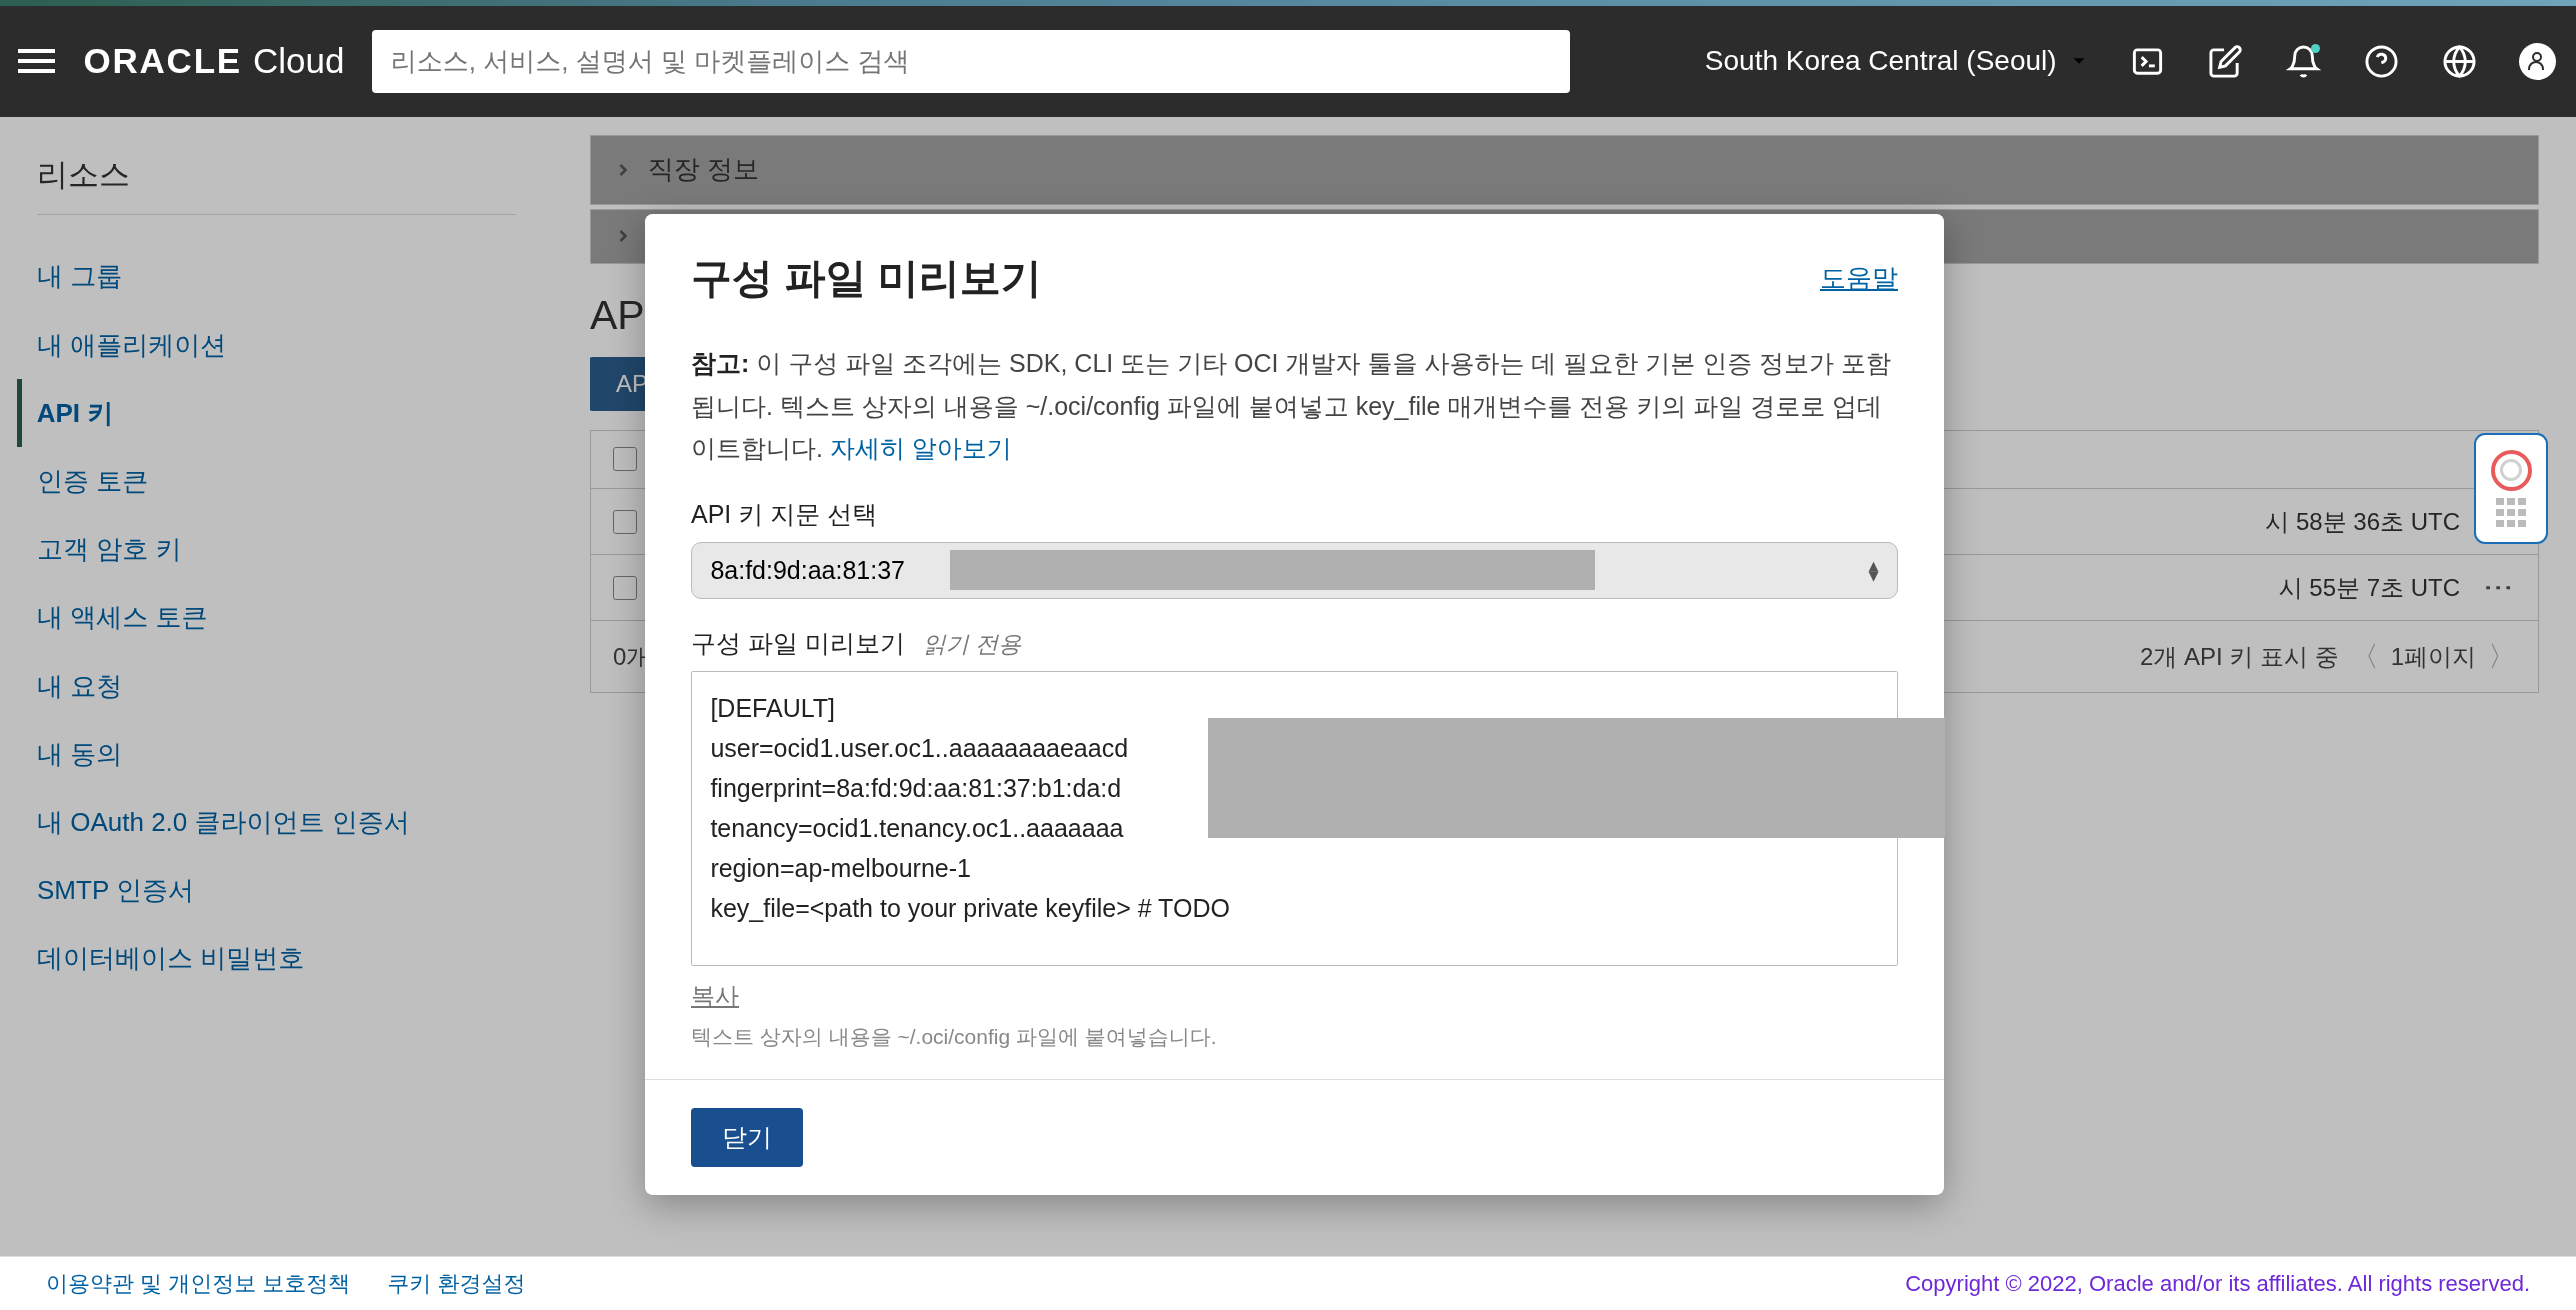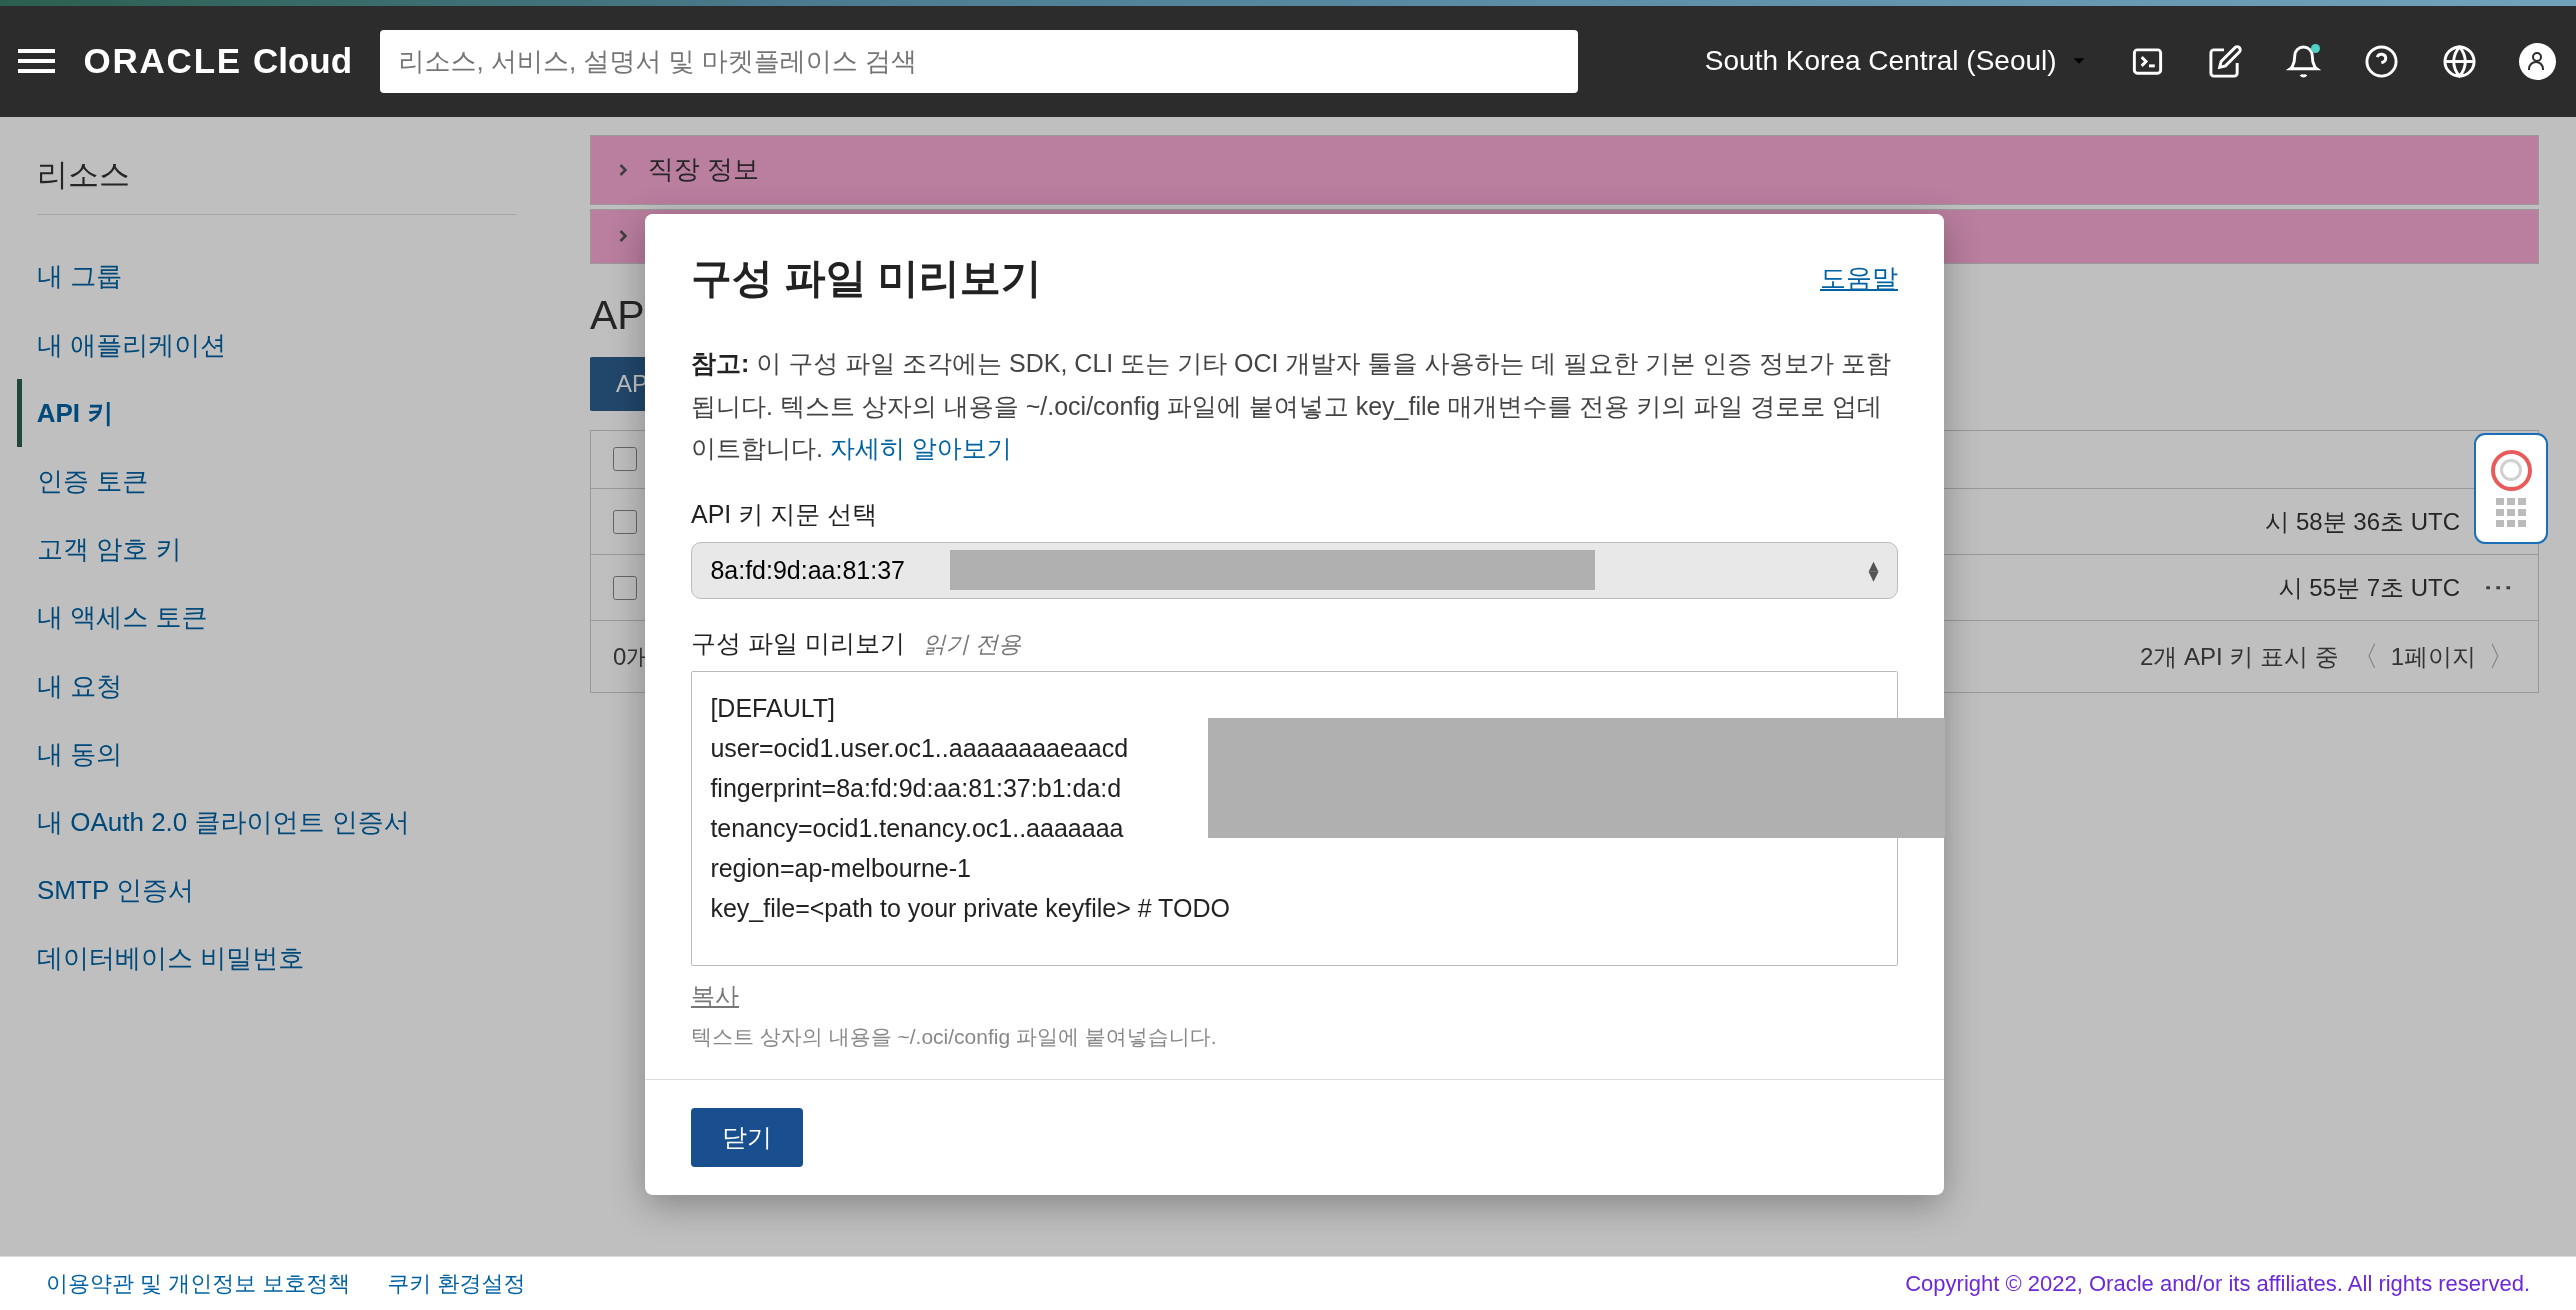--- a/index.html
+++ b/index.html
@@ -20,21 +20,21 @@
   height: 111px;
   display: flex;
   align-items: center;
   padding: 0 18.4px;
   gap: 28px;
 }
 .hamburger { cursor: pointer; }
 .hamburger-line { width: 37px; height: 3.7px; background: #fff; margin: 6.4px 0; }
 .logo { color: #fff; font-size: 35px; display: flex; align-items: center; gap: 11px; }
 .logo-oracle { font-weight: 700; letter-spacing: 1.8px; }
-.logo-cloud { font-weight: 700; }
+.logo-cloud { font-weight: 400; }
 .search-box {
   flex: 1;
   max-width: 1198px;
   height: 63px;
   background: #fff;
   border-radius: 4px;
   padding: 0 18.4px;
   display: flex;
   align-items: center;
 }
@@ -63,21 +63,21 @@
 
 .sidebar { width: 553px; padding: 37px 37px; }
 .sidebar h2 { font-size: 31px; font-weight: 400; color: #333; margin-bottom: 9.2px; }
 .sidebar-divider { height: 0.9px; background: #ddd; margin: 18.4px 0 28px; }
 .sidebar-item { font-size: 26px; color: #0062a3; padding: 16.6px 0; cursor: pointer; }
 .sidebar-item.active { font-weight: 700; border-left: 5.5px solid #2c5f4f; padding-left: 14.7px; margin-left: -20px; }
 
 .main { flex: 1; padding: 18.4px 37px; }
 .expander {
   border: 0.9px solid #ccc;
-  background: #f9a8d4;
+  background: #a3a3a3;
   padding: 16.6px 22px;
   display: flex;
   align-items: center;
   gap: 14.7px;
   font-size: 26px;
   color: #333;
   margin-bottom: 3.7px;
 }
 .section-title { font-size: 41px; font-weight: 400; margin: 28px 0 18.4px; color: #333; }
 .btn-primary {

